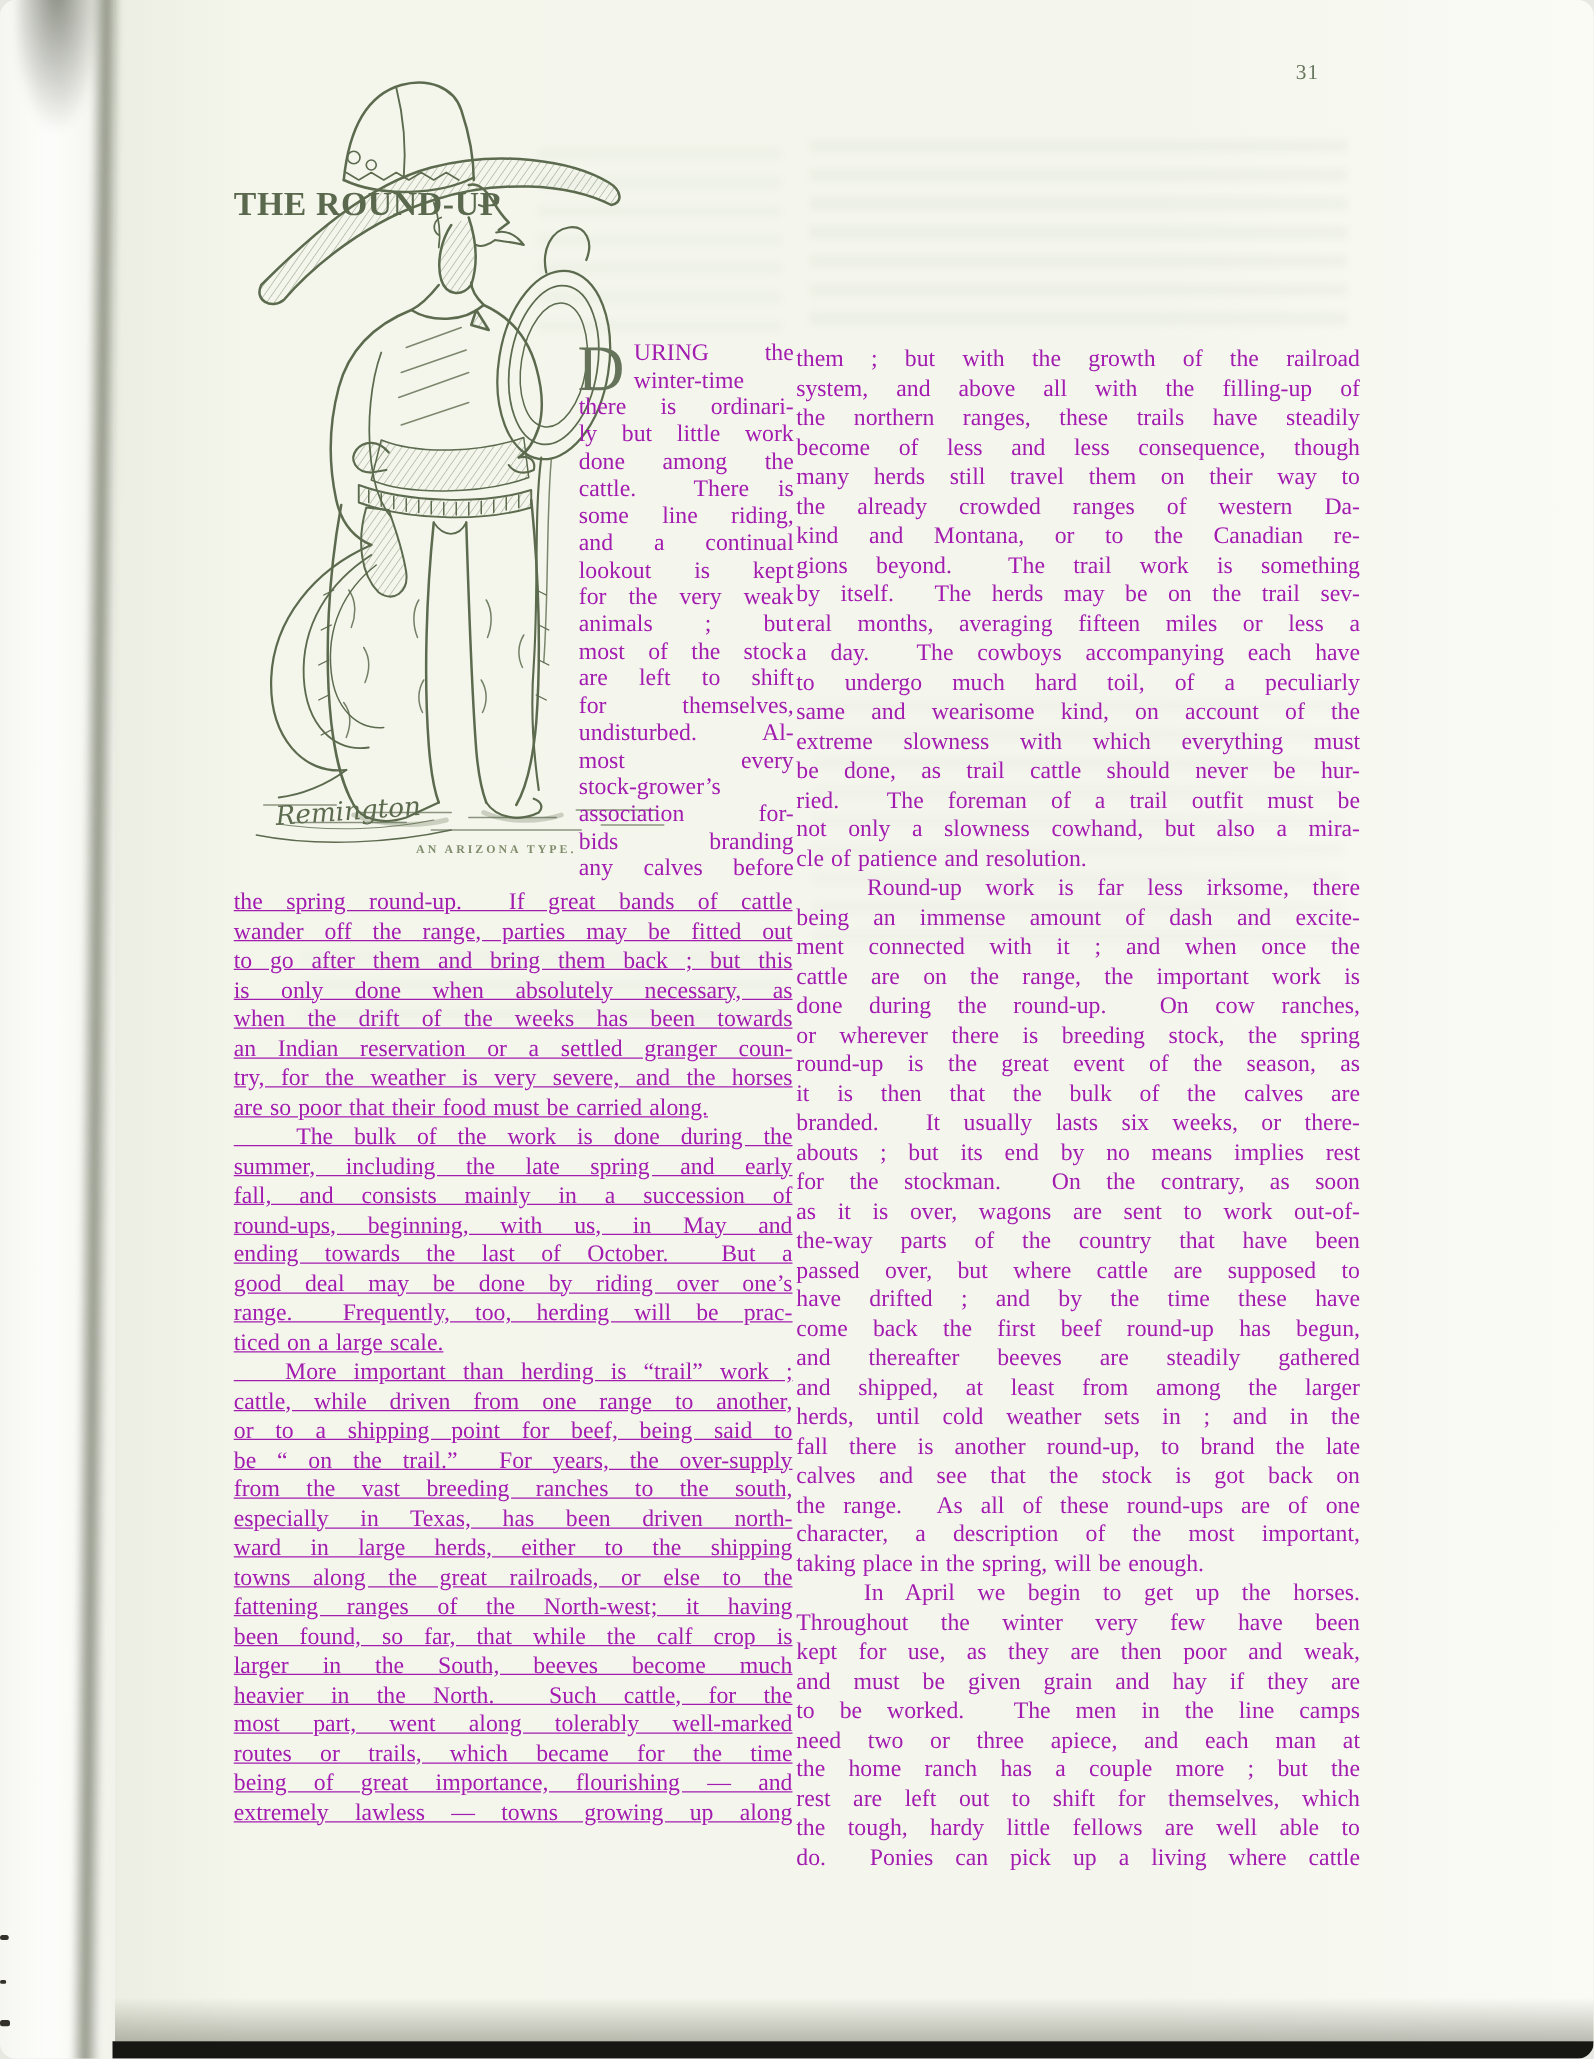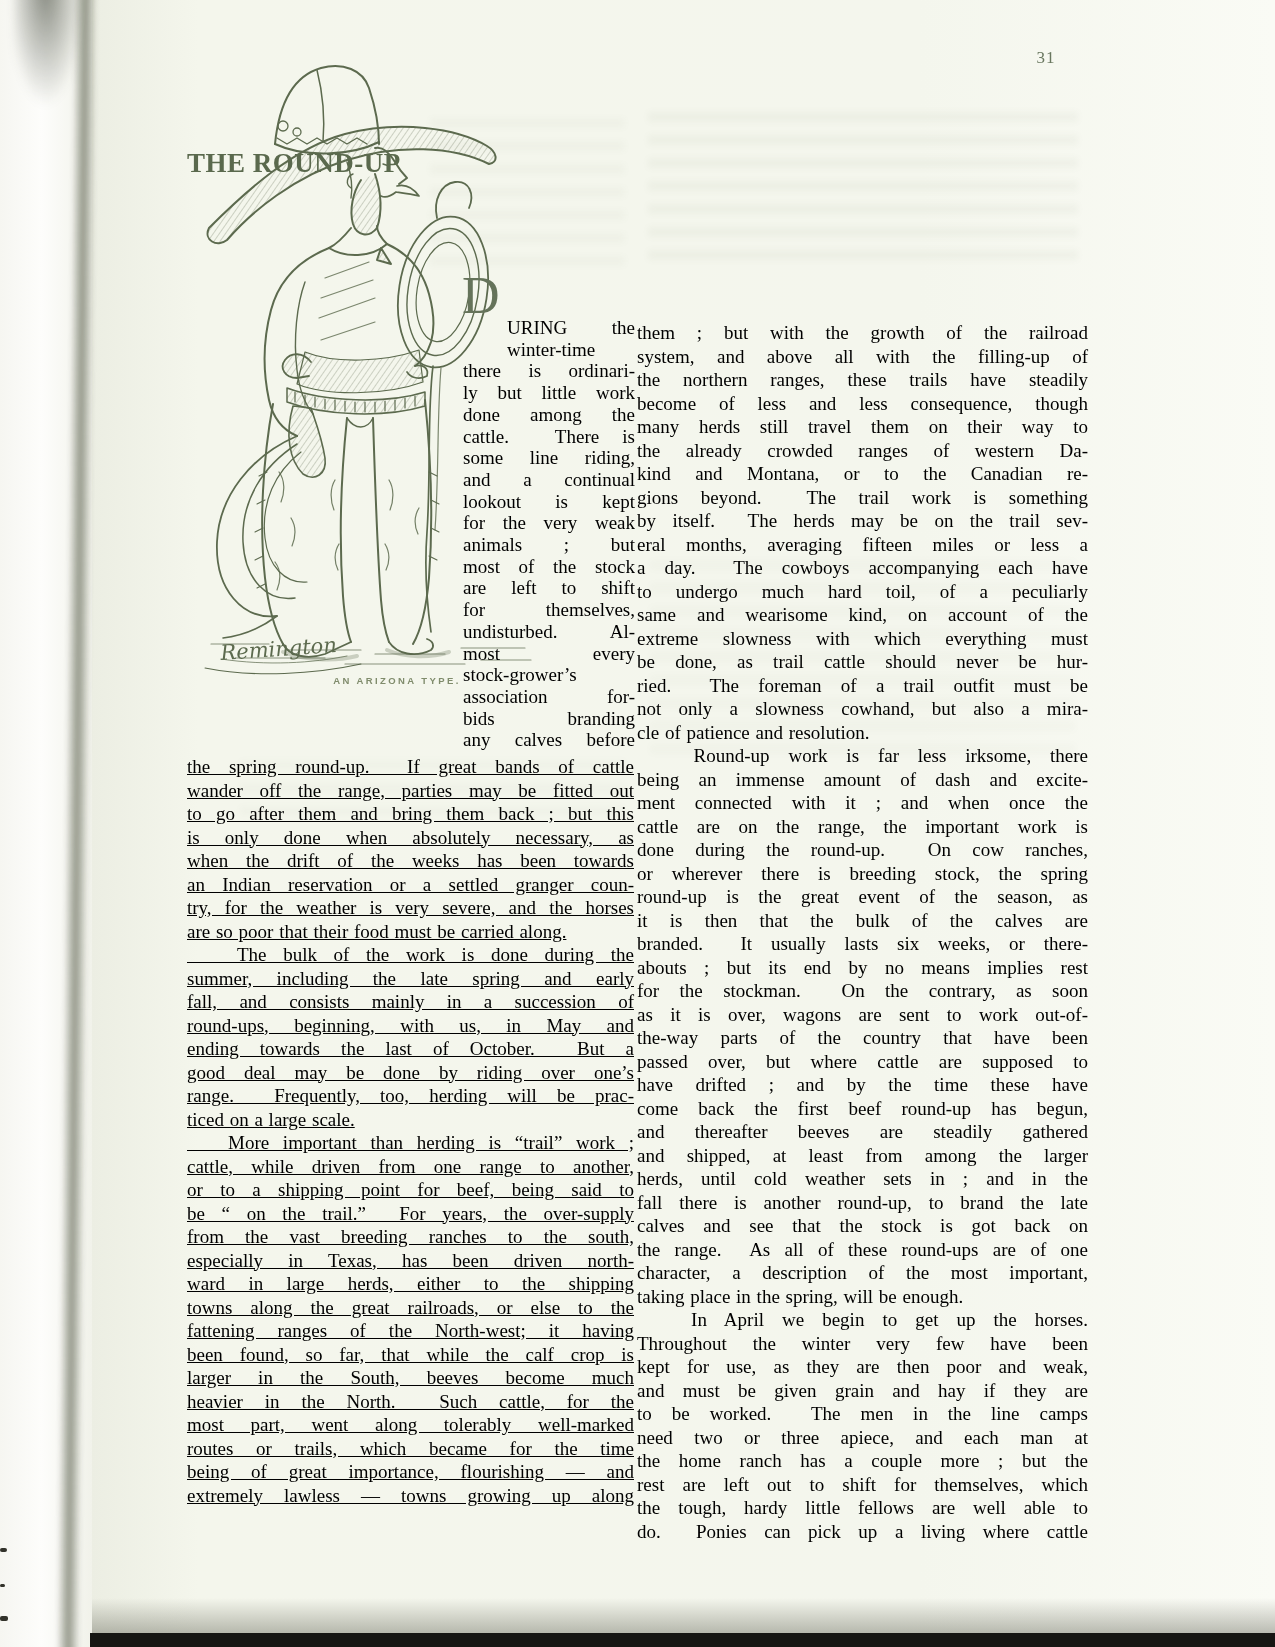--- a/index.html
+++ b/index.html
@@ -1,18 +1,18 @@
 <!DOCTYPE html>
 <html><head>
 <meta charset="utf-8">
 <style>
   html,body{margin:0;padding:0;background:#e8e8e3;}
   .scan{
     position:relative;width:1275px;height:1647px;overflow:hidden;
-    background:#f4f6ed;font-family:"Liberation Serif",serif;
+    background:#f4f6ed;font-family:"Liberation Serif",serif;border-radius:13px;
   }
   
   .edge{position:absolute;left:0;top:0;width:92px;height:100%;
     background:linear-gradient(90deg,#f6f6f1 0%,#fdfdfb 45%,#f1f2ea 100%);}
   .gutter{position:absolute;left:56px;top:-10px;width:24px;height:1670px;
     background:linear-gradient(90deg,rgba(0,0,0,0) 0%,rgba(72,78,58,.55) 50%,rgba(0,0,0,0) 100%);
     filter:blur(2px);transform:rotate(.6deg);transform-origin:50% 100%;}
   .gutter-top{position:absolute;left:14px;top:-12px;width:70px;height:120px;
     background:radial-gradient(ellipse at 45% 0%,rgba(38,44,28,.55),rgba(38,44,28,0) 70%);
     filter:blur(4px);}
@@ -26,31 +26,31 @@
   .bottom-bar{position:absolute;left:90px;right:0;top:1633px;height:14px;background:#161613;}
   
   .ghost{position:absolute;
     background:repeating-linear-gradient(180deg,rgba(116,128,98,.55) 0 10px,rgba(116,128,98,0) 10px 23px);
     filter:blur(3px);}
   
   .pageno{position:absolute;left:1014px;top:48px;width:64px;text-align:center;
     font-size:17px;color:#69775f;letter-spacing:1px;}
   .title{position:absolute;left:187px;top:148px;width:901px;text-align:left;
     font-size:27px;font-weight:bold;letter-spacing:.5px;color:#5a694d;}
-  .col{position:absolute;color:#000000;font-size:19px;word-spacing:1px;margin-top:45px;}
+  .col{position:absolute;color:#a21caf;font-size:19px;word-spacing:1px;}
   .narrow{left:463px;top:272px;width:172px;line-height:21.7px;}
   .leftcol{left:187px;top:710px;width:447px;line-height:23.5px;text-decoration:underline;}
   .rightcol{left:637px;top:276px;width:451px;line-height:23.5px;}
   .line{text-align:justify;text-align-last:justify;}
   .line.pend{text-align-last:auto;}
   .narrow .line:nth-child(-n+2){padding-left:44px;}
   .dropcap{position:absolute;left:462px;top:275px;font-size:52px;line-height:42px;
     color:#65735a;}
   .caption{position:absolute;left:257px;top:675px;width:280px;text-align:center;
-    font-family:Liberation Sans, sans-serif;font-size:9.5px;font-weight:bold;
+    font-family:Liberation Serif, serif;font-size:9.5px;font-weight:bold;
     letter-spacing:2.4px;color:#74815f;opacity:.9;}
   .illus{position:absolute;left:175px;top:52px;width:400px;height:645px;}
 </style>
 </head>
 <body>
 
 <div class="scan">
 
   <div class="paper"></div>
 

